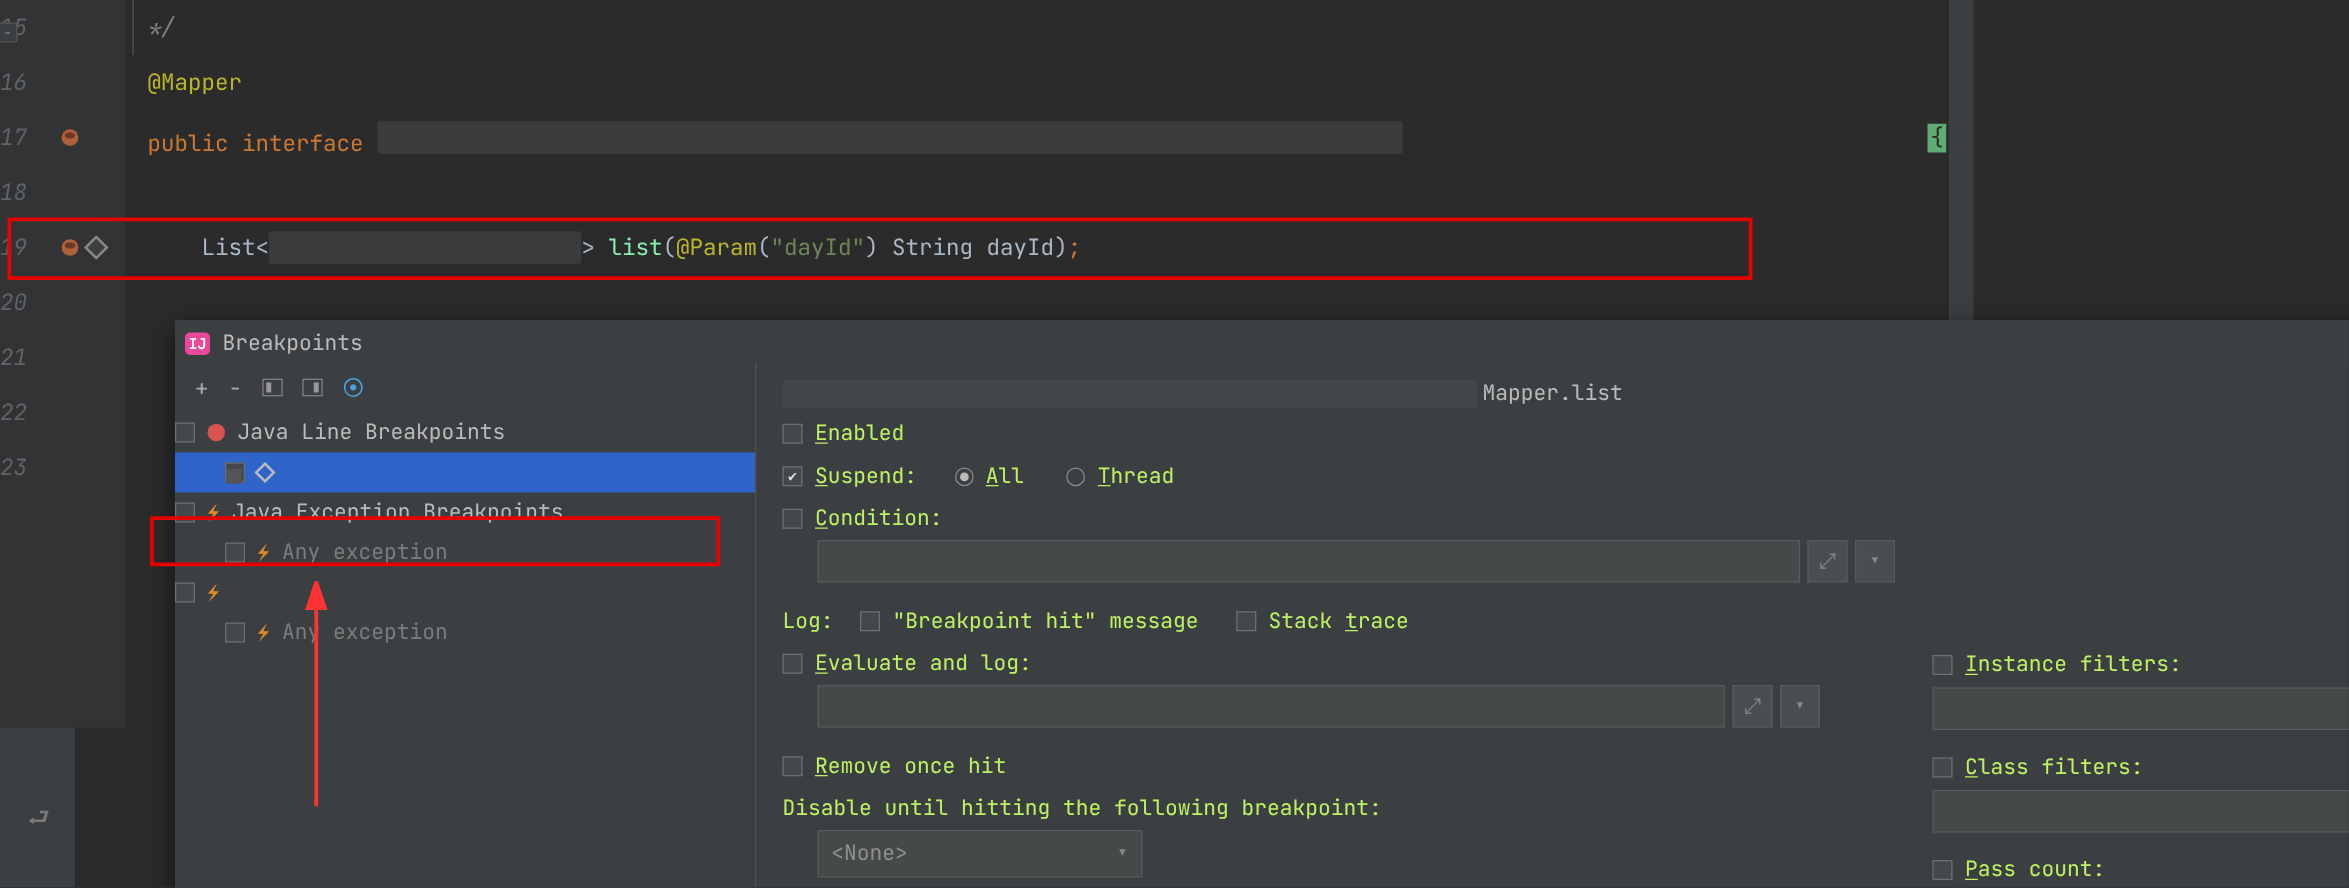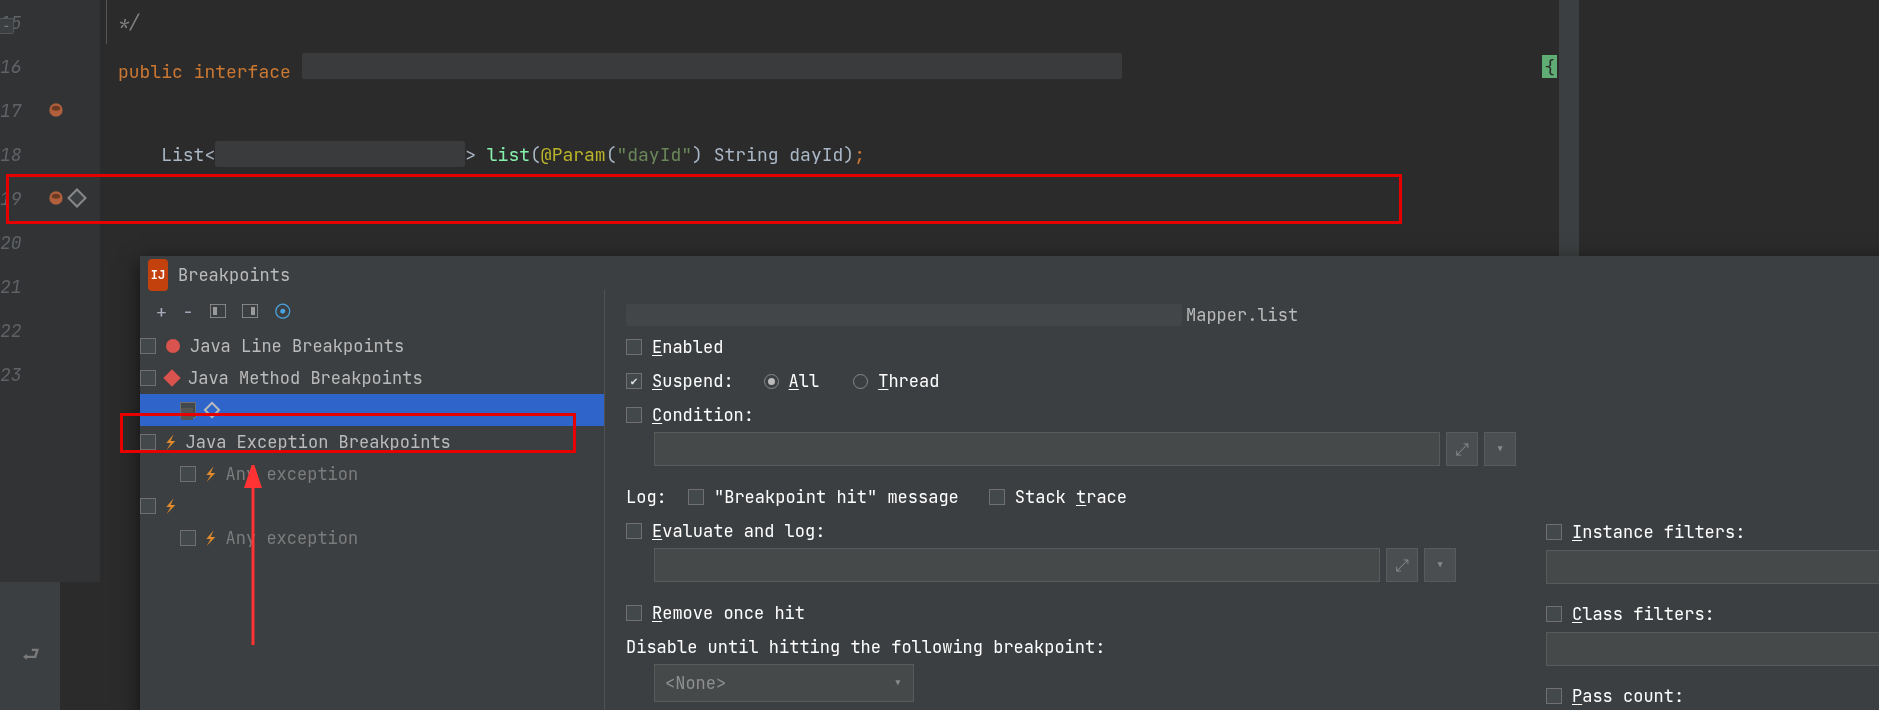--- a/index.html
+++ b/index.html
@@ -43,42 +43,42 @@
   .side-col { position:absolute; left:0; top:582px; width:60px; height:128px; background:#3c3f41;}
   .side-col .wrap-icon { margin:58px 0 0 22px; color:#7a7a7a; font-size:20px; }
 
   
   .rscroll { position:absolute; left:1559px; top:0; width:20px; height:710px; background:#3c3f41;}
   .rstrip  { position:absolute; left:1579px; top:0; width:300px; height:710px; background:#2b2b2b;}
 
   
   .dlg { position:absolute; left:140px; top:256px; width:1852px; height:520px; background:#3c3f41; box-shadow:0 6px 20px rgba(0,0,0,.6); font-size:17px;}
   .dlg-titlebar { height:38px; display:flex; align-items:center; padding:0 8px; background:#3c3f41;}
-  .dlg-titlebar .ij-icon { width:20px; height:32px; background:#c2410c; border-radius:4px; display:flex; align-items:center; justify-content:center; color:#fff; font-size:12px; font-weight:bold; margin-right:10px;}
+  .dlg-titlebar .ij-icon { width:20px; height:18px; background:#ec4899; border-radius:4px; display:flex; align-items:center; justify-content:center; color:#fff; font-size:12px; font-weight:bold; margin-right:10px;}
   .dlg-titlebar .title { color:#bbb;}
   .dlg-toolbar { height:34px; display:flex; align-items:center; gap:16px; padding-left:16px;}
   .dlg-toolbar span { color:#aab; font-size:18px;}
   .tree { position:absolute; left:0; top:74px; width:464px; bottom:0; background:#3c3f41;}
   .tree-row { display:flex; align-items:center; height:32px; gap:10px; color:#bbb; white-space:nowrap;}
   .tree-row.sel { background:#2f65ca; color:#fff;}
   .tree-row.sub { padding-left:40px; color:#7c7c7c;}
   .tree-row .cb { width:16px; height:16px; border:1px solid #6f6f6f; background:#43494a; display:inline-block;}
   .tree-row .sq { width:12px;height:12px; background:#555; display:inline-block;}
   .tree-row .dot-red{width:14px;height:14px;border-radius:50%;background:#d9534f;display:inline-block;}
   .tree-row .diamond{width:12px;height:12px;transform:rotate(45deg);border:2px solid #bbb;display:inline-block;}
   .tree-row .bolt{color:#e08a2c;font-size:16px;}
   .details { position:absolute; left:464px; top:34px; right:0; bottom:0; padding:10px 22px; color:#bbb;}
   .details .hdr { height:30px; display:flex; align-items:center; font-size:17px;}
   .details .hdr .redact { height:22px; width:556px; background:#434648; border-radius:2px; margin-right:4px;}
   .ck-row { display:flex; align-items:center; height:34px; gap:10px;}
   .ck { width:16px; height:16px; border:1px solid #6f6f6f; background:#43494a; display:inline-flex; align-items:center; justify-content:center;}
   .ck.checked::after{content:"✔"; color:#ddd; font-size:12px;}
   .radio { width:15px; height:15px; border:1px solid #888; border-radius:50%; display:inline-flex; align-items:center; justify-content:center;}
   .radio.sel::after{content:""; width:7px;height:7px;border-radius:50%; background:#bbb;}
-  .lbl { color:#ffffff;}
+  .lbl { color:#bef264;}
   .mn { text-decoration:underline; text-underline-offset:2px;}
   .field { background:#45494a; border:1px solid #5a5a5a; height:34px; flex:1; min-width:40px;}
   .field-row { display:flex; align-items:center; gap:6px;}
   .field-btn { width:32px; height:34px; background:#4a4e50; border:1px solid #5a5a5a; display:flex; align-items:center; justify-content:center; color:#888;}
   .sec-gap { height:14px;}
   .right-col { position:absolute; right:22px; top:224px; width:424px; color:#bbb;}
   .right-col .ck-row{height:36px;}
   .right-col .field-row{margin-bottom:12px;}
   .dl-select { background:#45494a;border:1px solid #5a5a5a;padding:18px 10px;color:#8f8f8f;display:inline-flex;align-items:center;min-width:260px;height:32px;}
   .dl-select .chev{margin-left:auto;color:#888;}
@@ -137,20 +137,21 @@
           <div class="lnum">22</div>
           <div class="gutter-icons"></div>
         </div>
       <div class="line">
           <div class="lnum">23</div>
           <div class="gutter-icons"></div>
         </div>
     </div>
     <div class="code-area">
       <div class="code-line"><span class="collv-line"></span><span class="kw-comment">*/</span></div>
+      <div class="code-line"><span class="kw-anno">@Mapper</span></div>
       <div class="code-line">
         <span class="kw">public</span><span class="kw-plain"> </span>
         <span class="kw">interface</span><span class="kw-plain"> </span>
         <span class="redacted red-redact" style="width:820px"></span>
         <span style="position:absolute; right:2px;" class="brace-mark">{</span>
       </div>
       <div class="code-line"></div>
       <div class="code-line">
         <span class="kw-plain">    </span>
         <span class="kw-plain">List&lt;</span>
@@ -203,25 +204,20 @@
       <span style="color:#4aa3df">⦿</span>
     </div>
     <div class="divider-v"></div>
 
     <div class="tree">
       <div class="tree-row">
         <span class="cb"></span>
         <span class="dot-red"></span>
         <span>Java Line Breakpoints</span>
       </div>
-      <div class="tree-row">
-        <span class="cb"></span>
-        <span class="diamond" style="border-color:#d9534f;background:#d9534f"></span>
-        <span>Java Method Breakpoints</span>
-      </div>
       <div class="tree-row sel" style="padding-left:40px">
         <span class="cb"><span class="sq"></span></span>
         <span class="diamond"></span>
         <span></span>
       </div>
       <div class="tree-row">
         <span class="cb"></span>
         <span class="bolt">⚡</span>
         <span>Java Exception Breakpoints</span>
       </div>

